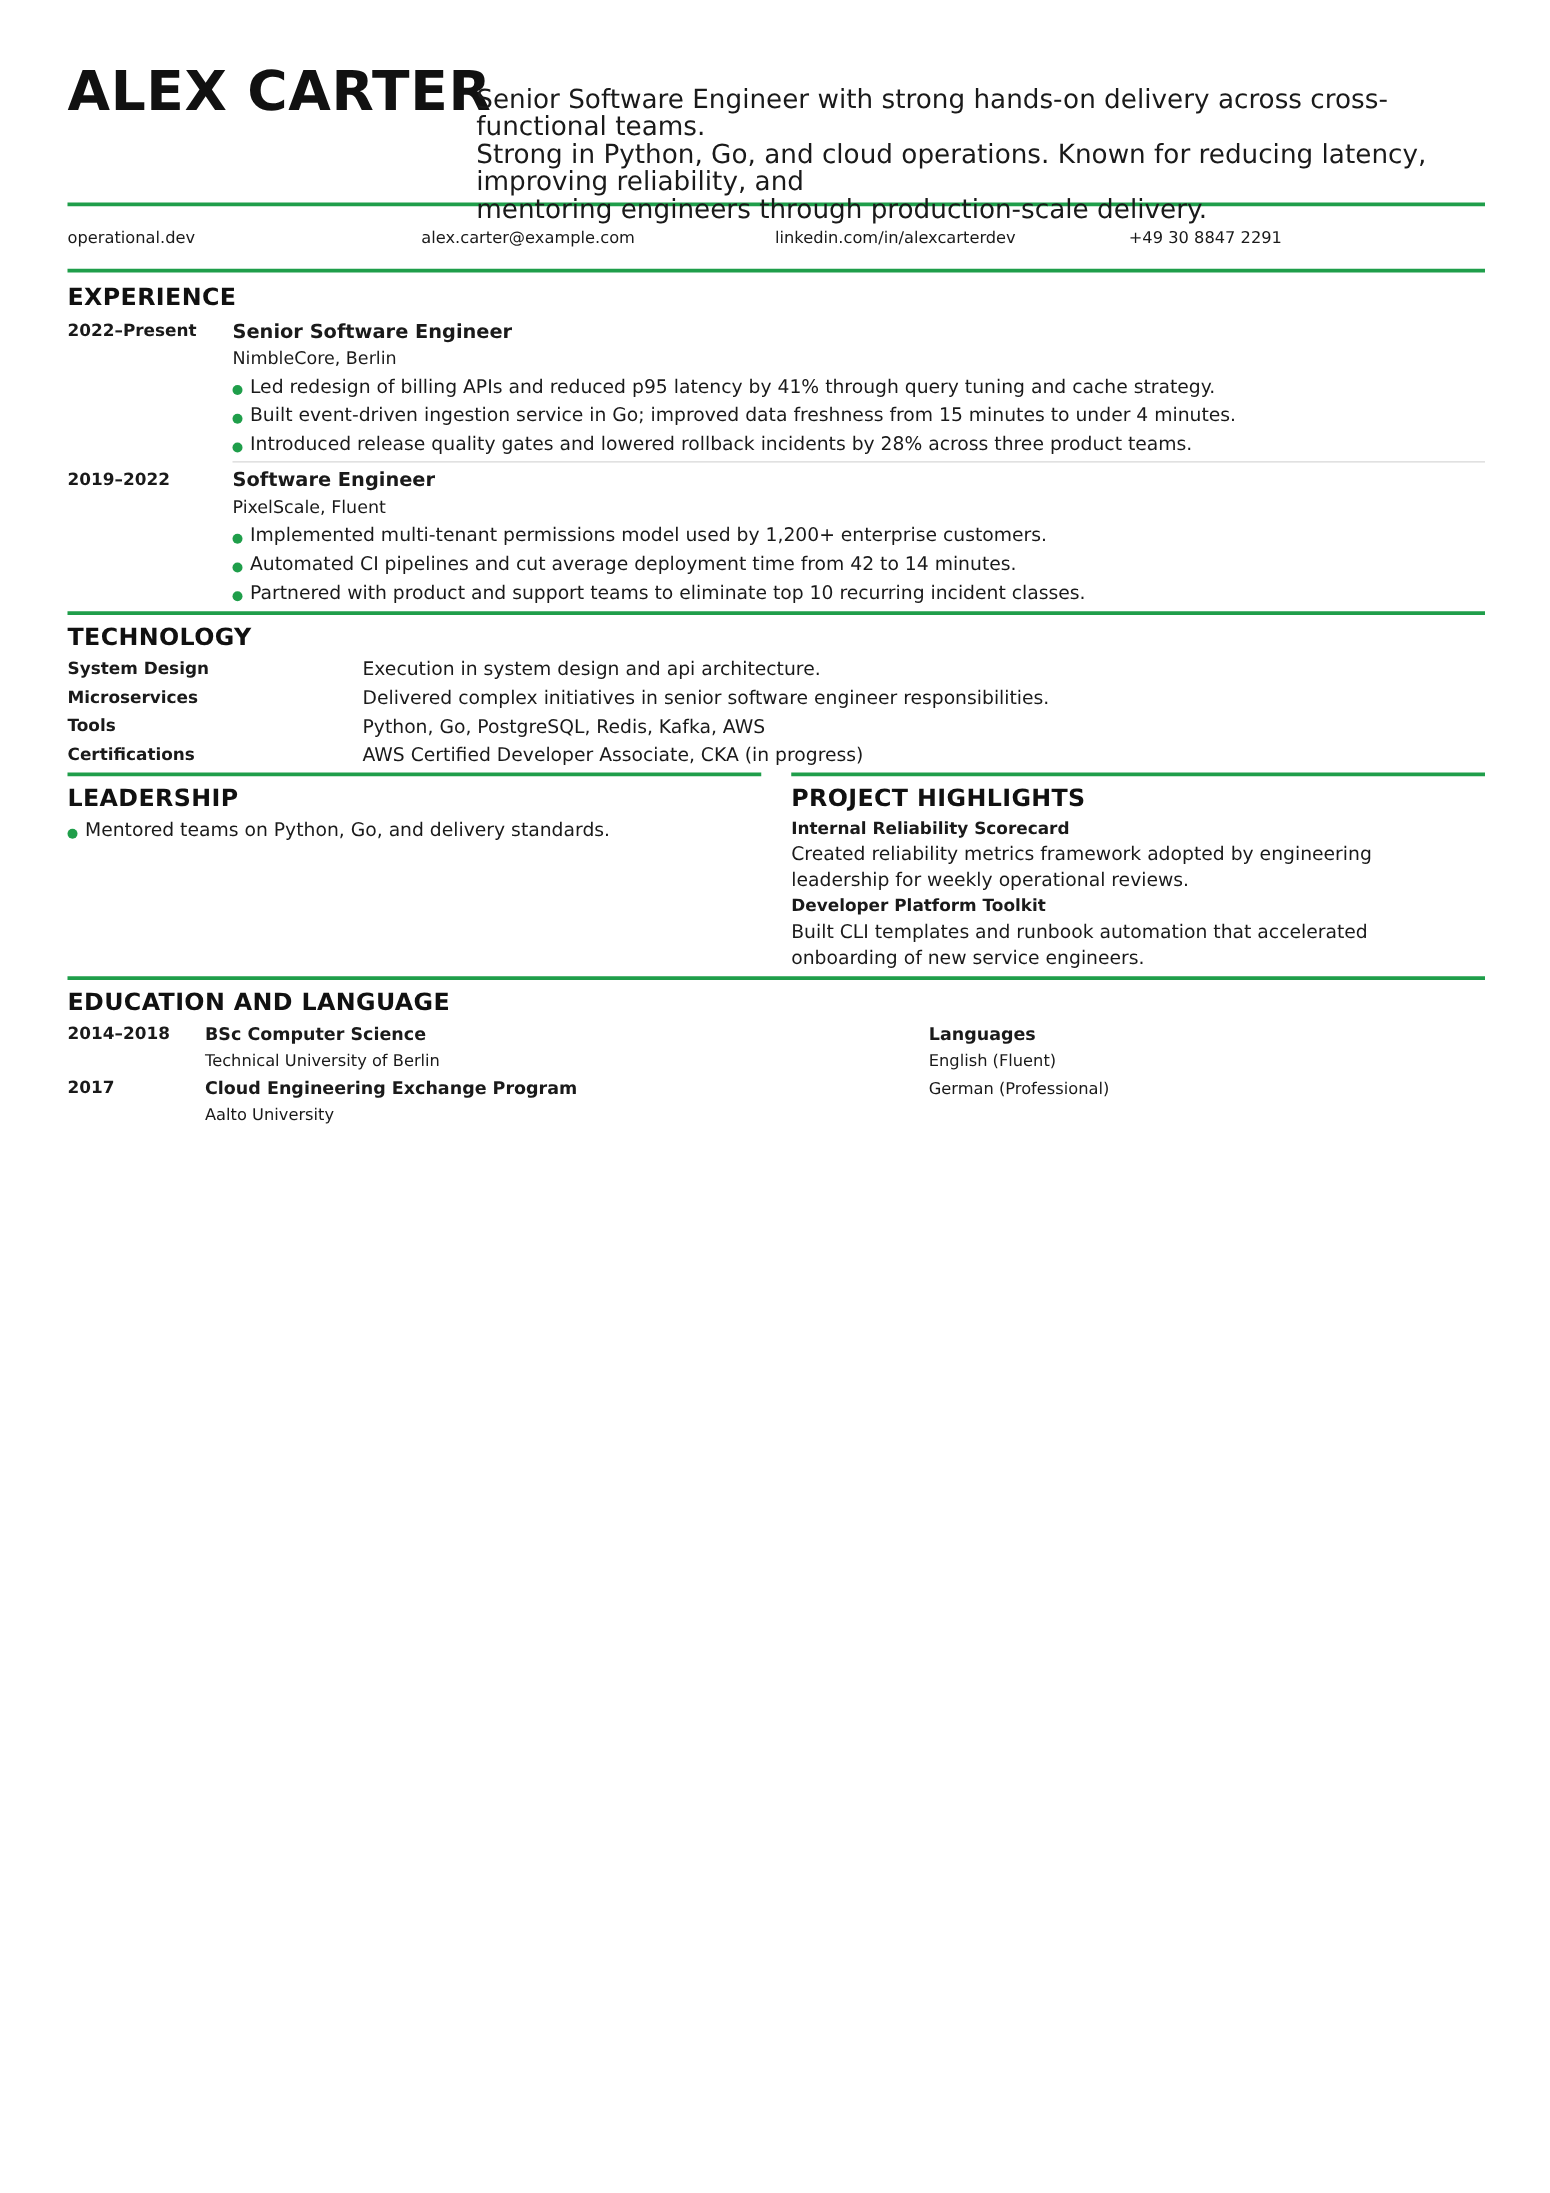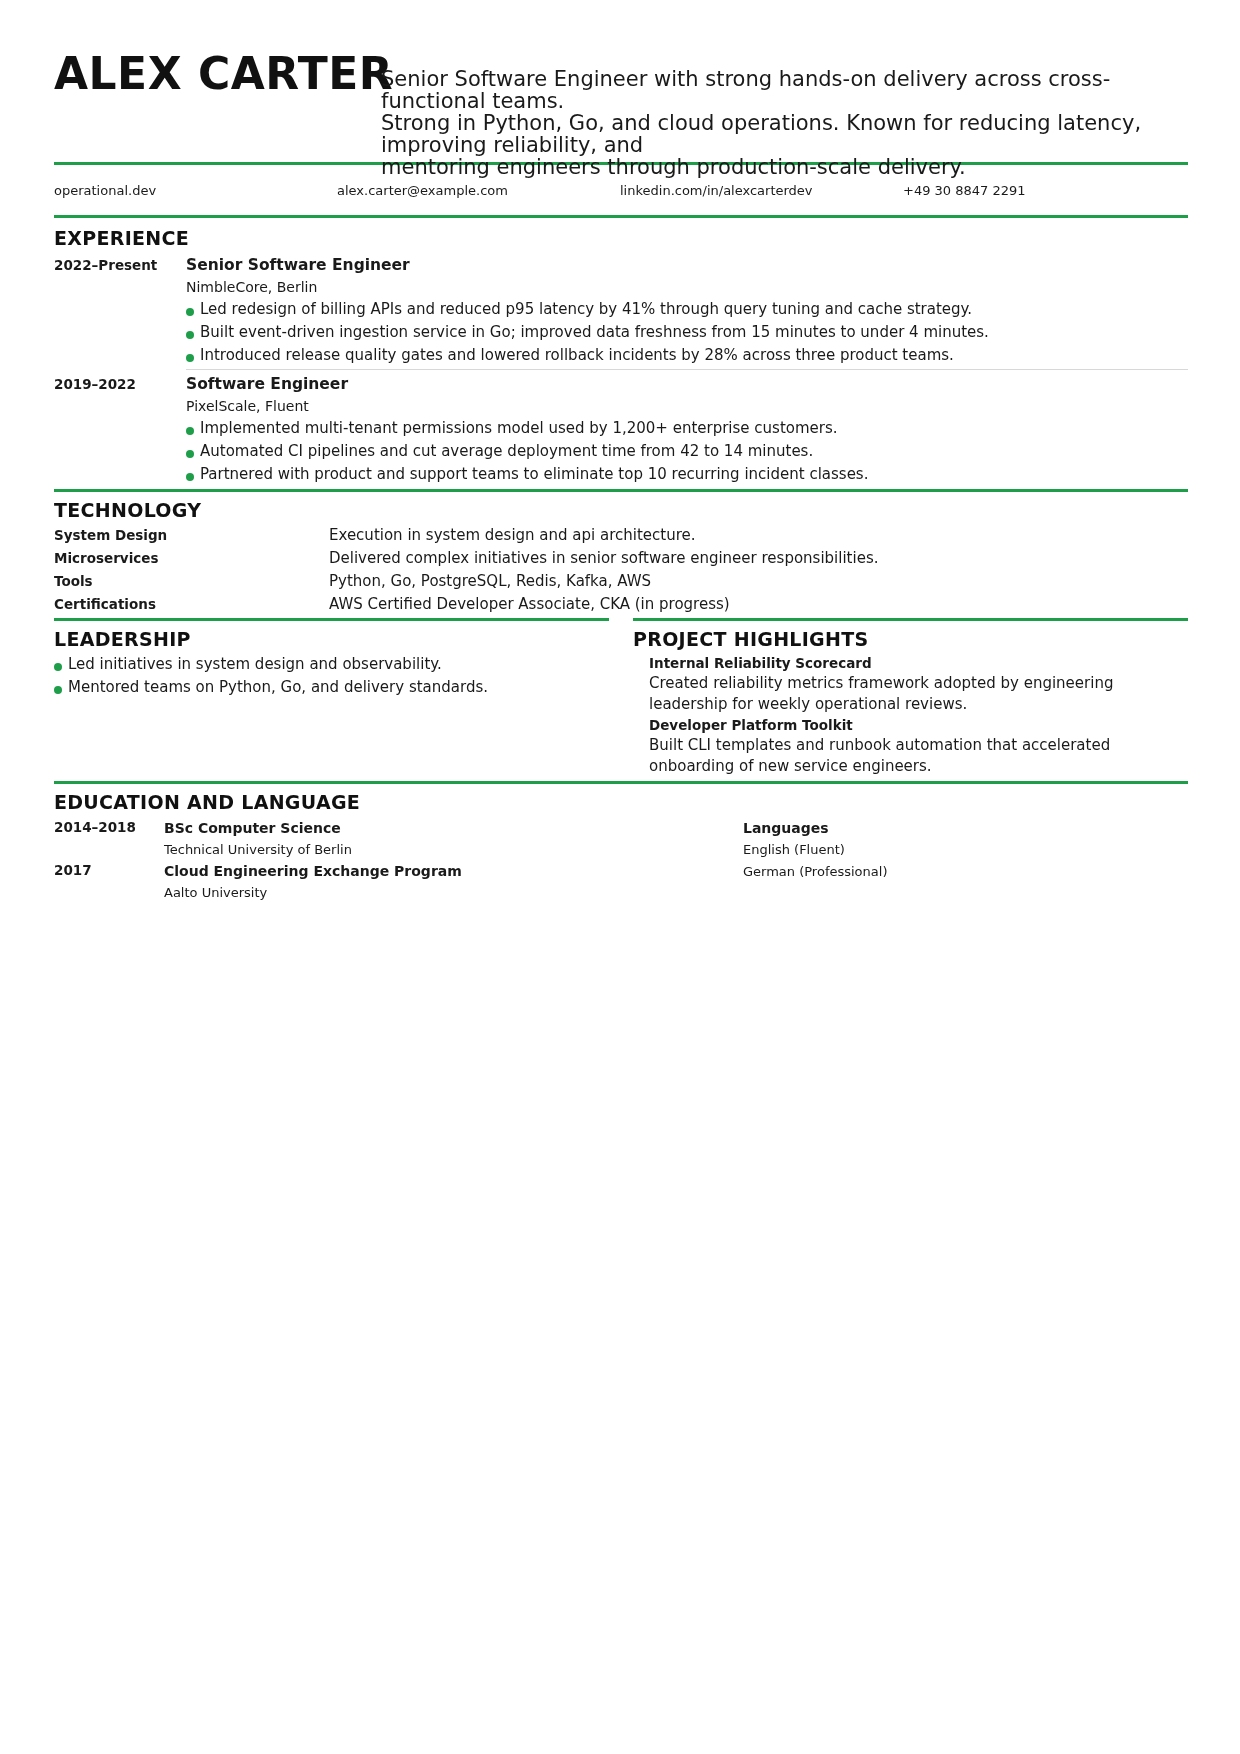--- a/index.html
+++ b/index.html
@@ -23,21 +23,21 @@
 
   .exp { margin-top: 9px; }
   .job { display: flex; }
   .job .dates { width: 132px; font-size: 13.5px; font-weight: bold; padding-top: 3px; }
   .job .body { flex: 1; }
   .job .title { font-size: 15.5px; font-weight: bold; line-height: 22px; }
   .job .company { font-size: 14px; line-height: 22px; }
   .bullet { display: flex; align-items: center; font-size: 15px; line-height: 23px; }
   .dot { width: 8px; height: 8px; border-radius: 50%; background: #1f9e4a; margin-right: 6px; margin-top: 4px; flex: none; }
 
-  .tech-row { display: flex; font-size: 15px; line-height: 23px; gap: 39px; }
+  .tech-row { display: flex; font-size: 15px; line-height: 23px; }
   .tech-row .k { width: 236px; font-size: 13.5px; font-weight: bold; }
   .tech-row .v { flex: 1; }
 
   .two-col { display: flex; justify-content: space-between; }
   .col { width: 555px; }
 
   .proj-title { font-size: 13.5px; font-weight: bold; line-height: 20px; }
   .proj-desc { font-size: 15px; line-height: 21px; }
 
   .edu-row { display: flex; }
@@ -138,32 +138,28 @@
     </div>
   </div>
 
   <div class="two-col" style="margin-top:2px;">
     <div class="col">
       <div class="rule"></div>
       <div class="section-title" style="margin-top:7px;">LEADERSHIP</div>
       <div style="margin-top:3px;">
         <div class="bullet">
             <span class="dot"></span>
-            <span>Led initiatives in system design and observability.</span>
-          </div>
-        <div class="bullet">
-            <span class="dot"></span>
             <span>Mentored teams on Python, Go, and delivery standards.</span>
           </div>
       </div>
     </div>
     <div class="col">
       <div class="rule"></div>
       <div class="section-title" style="margin-top:7px;">PROJECT HIGHLIGHTS</div>
-      <div style="margin-top:3px;margin-left:16px;">
+      <div style="margin-top:3px;">
         <div class="proj-title">Internal Reliability Scorecard</div>
         <div class="proj-desc">
           <div>Created reliability metrics framework adopted by engineering</div>
           <div>leadership for weekly operational reviews.</div>
         </div>
         <div class="proj-title">Developer Platform Toolkit</div>
         <div class="proj-desc">
           <div>Built CLI templates and runbook automation that accelerated</div>
           <div>onboarding of new service engineers.</div>
         </div>

